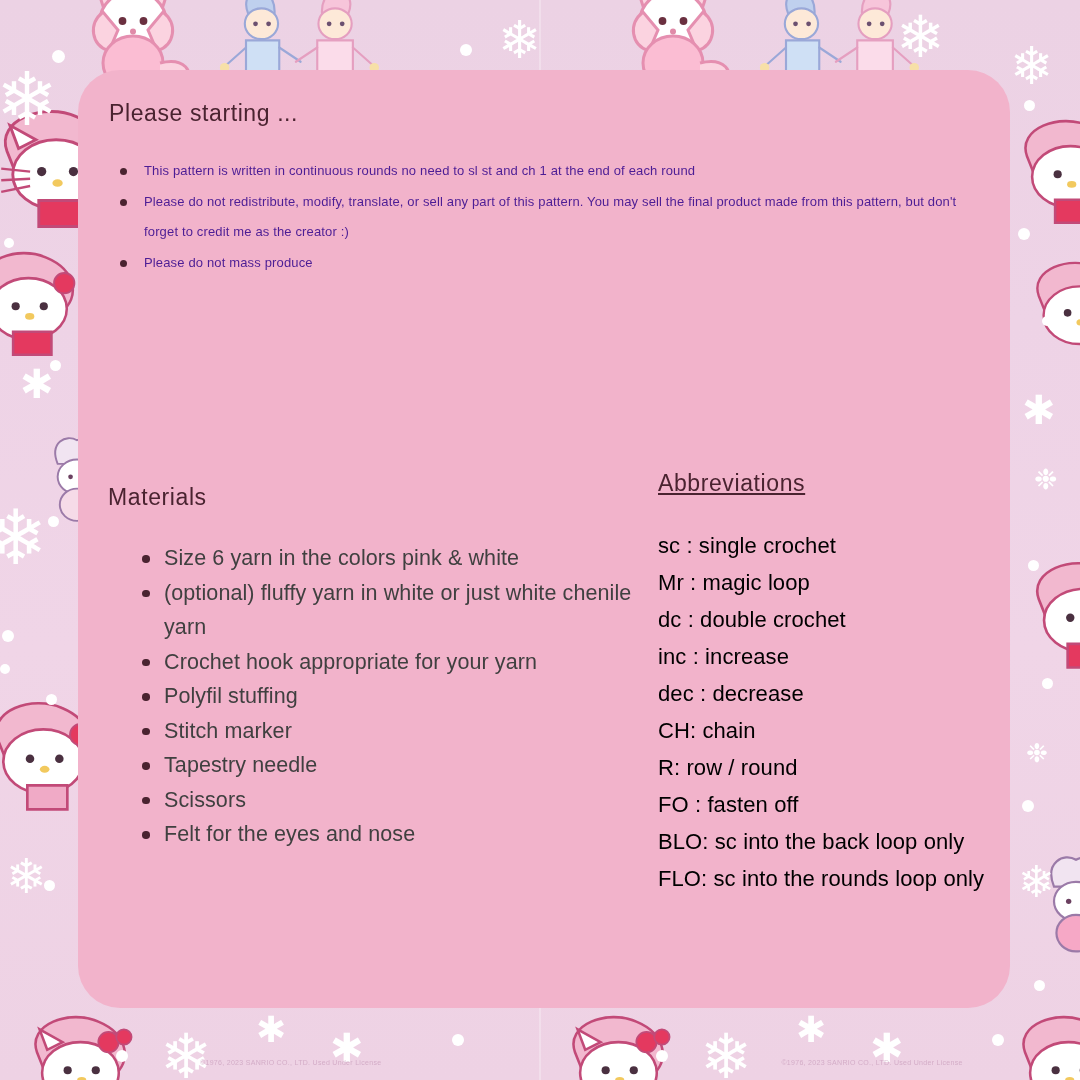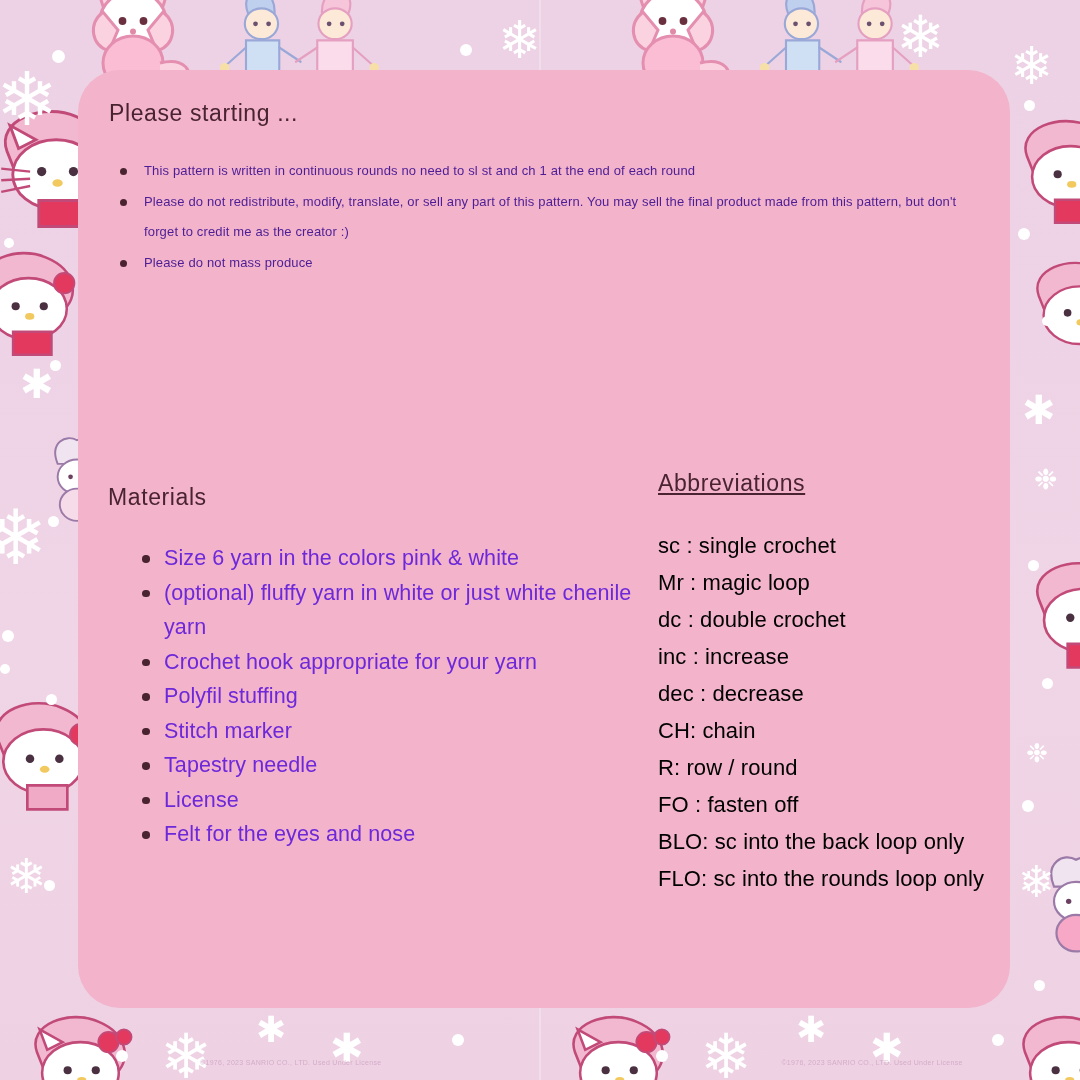--- a/index.html
+++ b/index.html
@@ -162,21 +162,21 @@
     margin: 0;
     padding: 0;
     list-style: none;
   }
   .mat-list li {
     position: relative;
     padding-left: 42px;
     font-size: 21.5px;
     line-height: 34.5px;
     letter-spacing: 0.1px;
-    color: #6d28d9;
+    color: #404040;
   }
   .mat-list li::before {
     content: "";
     position: absolute;
     left: 20px;
     top: 14px;
     width: 7.5px;
     height: 7.5px;
     border-radius: 50%;
     background: #4a2330;
@@ -490,21 +490,21 @@
 
       <div class="col-materials">
         <h2 class="section-title">Materials</h2>
         <ul class="mat-list">
           <li>Size 6 yarn in the colors pink &amp; white</li>
           <li>(optional) fluffy yarn in white or just white chenile yarn</li>
           <li>Crochet hook appropriate for your yarn</li>
           <li>Polyfil stuffing</li>
           <li>Stitch marker</li>
           <li>Tapestry needle</li>
-          <li>License</li>
+          <li>Scissors</li>
           <li>Felt for the eyes and nose</li>
         </ul>
       </div>
 
       <div class="col-abbrev">
         <h2 class="section-title">Abbreviations</h2>
         <ul class="abbr-list">
           <li>sc : single crochet</li>
           <li>Mr : magic loop</li>
           <li>dc :  double crochet</li>

